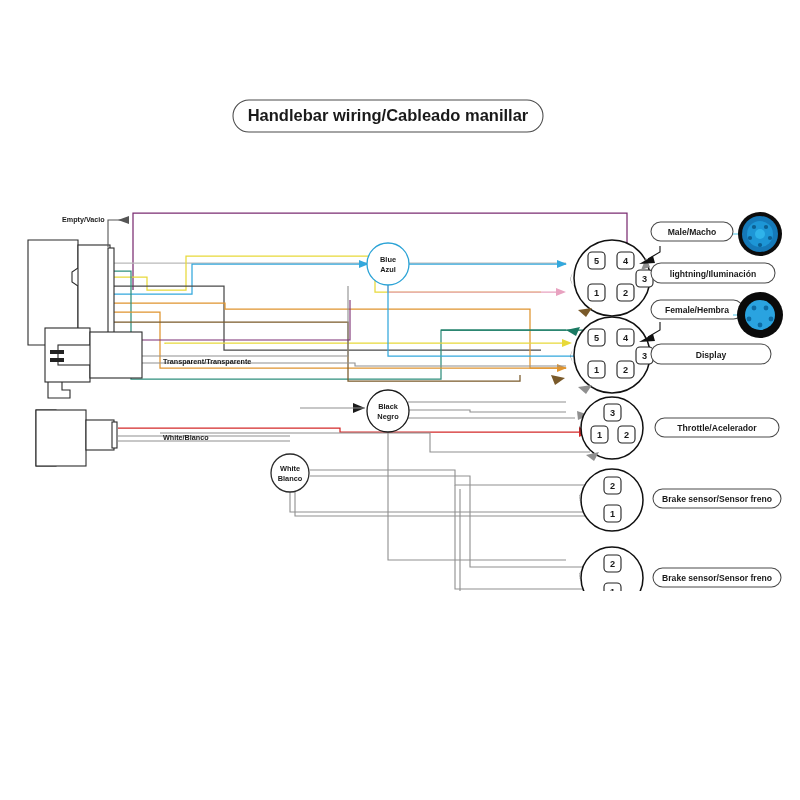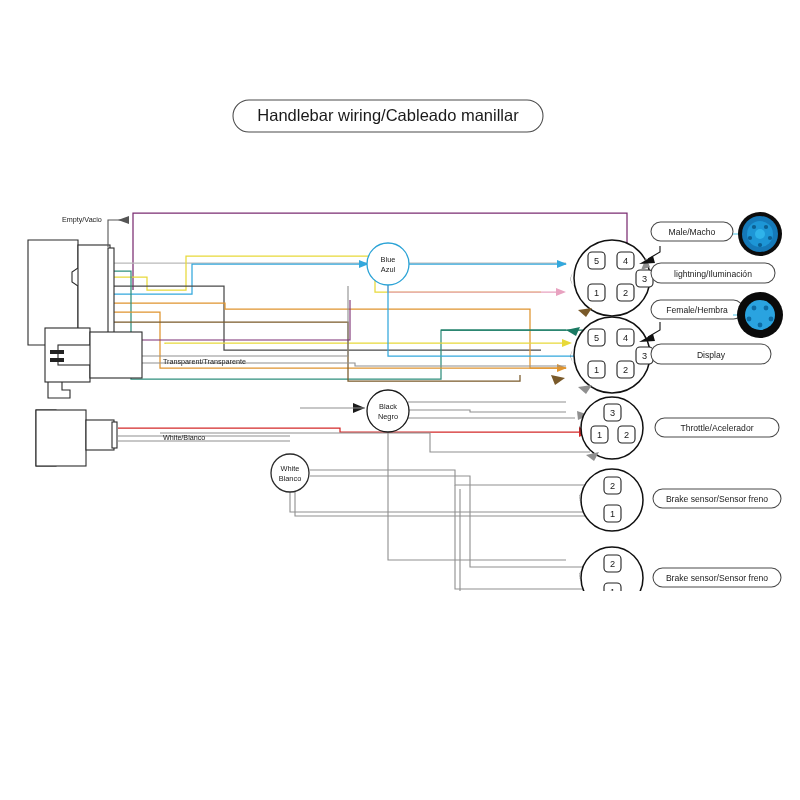--- a/index.html
+++ b/index.html
@@ -11,20 +11,21 @@
   body {
     font-family: "Liberation Sans", sans-serif;
     -webkit-font-smoothing: antialiased;
   }
   #canvas {
     position: relative;
     width: 800px;
     height: 591px;
     background: #ffffff;
     overflow: hidden;
+    font-weight: bold;
   }
   #sheet {
     position: absolute;
     left: 0;
     top: 0;
     width: 800px;
     height: 800px;
   }
   svg text {
     font-family: "Liberation Sans", sans-serif;

